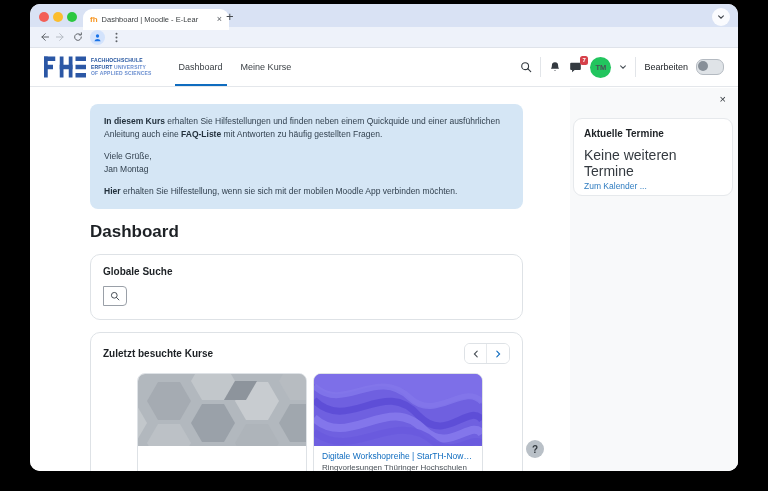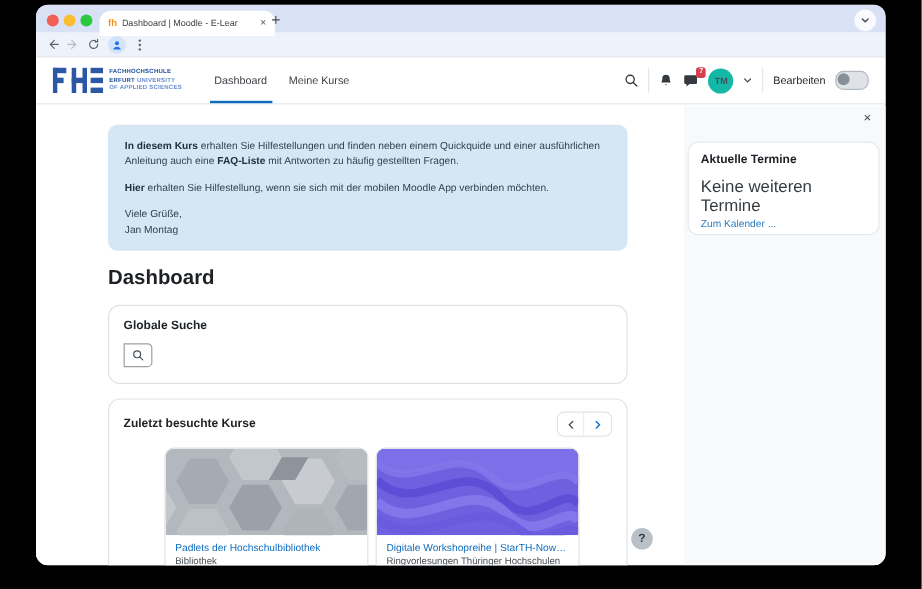--- a/index.html
+++ b/index.html
@@ -48,21 +48,21 @@
   .mnav{margin-left:18px;display:flex;height:38px;}
   .mnav-item{font-size:9px;color:#3a3f44;padding:0 9px;display:flex;align-items:center;
              height:100%;position:relative;cursor:default;}
   .mnav-item.active::after{content:"";position:absolute;left:5px;right:5px;bottom:0;
              height:2px;background:#0f6cbf;}
   .hdr-right{margin-left:auto;display:flex;align-items:center;gap:8px;}
   .vdiv{width:1px;height:20px;background:#e2e5e9;}
   .hicon{color:#343a40;display:flex;align-items:center;position:relative;}
   .badge{position:absolute;top:-5px;right:-6px;background:#d6404a;color:#fff;font-size:6px;
          font-weight:bold;padding:1px 2.5px;border-radius:2.5px;line-height:1.2;}
-  .avatar{width:21px;height:21px;border-radius:50%;background:#14b8a6;display:flex;
+  .avatar{width:21px;height:21px;border-radius:50%;background:#22c55e;display:flex;
           align-items:center;justify-content:center;font-size:7.5px;font-weight:bold;color:#495057;}
   .chev{color:#495057;display:flex;align-items:center;}
   .edit-label{font-size:9px;color:#212529;}
   .toggle{width:26px;height:14px;border-radius:7px;background:#dfe3e7;border:1px solid #b4bac1;
           position:relative;}
   .knob{position:absolute;left:1px;top:1px;width:10px;height:10px;border-radius:50%;background:#878f98;}
 
   
   .content{position:absolute;top:84px;left:0;right:0;bottom:0;background:#fff;}
   .main{position:absolute;left:60px;top:0;width:433px;}
@@ -243,22 +243,22 @@
         <div class="d-title">Aktuelle Termine</div>
         <div class="d-text">Keine weiteren Termine</div>
         <div class="d-link">Zum Kalender ...</div>
       </div>
     </div>
 
     <div class="main">
 
       <div class="infobox">
         <p><b>In diesem Kurs</b><span> erhalten Sie Hilfestellungen und finden neben einem Quickquide und einer ausführlichen Anleitung auch eine </span><b>FAQ-Liste</b><span> mit Antworten zu häufig gestellten Fragen.</span></p>
+        <p><span>Viele Grüße,</span><br><span>Jan Montag</span></p>
         <p><b>Hier</b><span> erhalten Sie Hilfestellung, wenn sie sich mit der mobilen Moodle App verbinden möchten.</span></p>
-        <p><span>Viele Grüße,</span><br><span>Jan Montag</span></p>
       </div>
 
       <div class="h1">Dashboard</div>
 
       <div class="card search-card">
         <div class="card-title">Globale Suche</div>
         <div class="inp-group">
           <button class="search-btn">
             <svg width="10" height="10" viewBox="0 0 14 14">
                 <circle cx="6" cy="6" r="4" fill="none" stroke="currentColor" stroke-width="1.4"></circle>
@@ -293,24 +293,20 @@
               <polygon points="64,-12 86,-12 97,7 86,26 64,26 53,7" fill="#c2c7cb"></polygon>
               <polygon points="64,30 86,30 97,49 86,68 64,68 53,49" fill="#9aa1a9"></polygon>
               <polygon points="108,8 130,8 141,27 130,46 108,46 97,27" fill="#c8ccd0"></polygon>
               <polygon points="108,50 130,50 141,69 130,88 108,88 97,69" fill="#aeb4ba"></polygon>
               <polygon points="20,50 42,50 53,69 42,88 20,88 9,69" fill="#bcc1c6"></polygon>
               <polygon points="152,30 174,30 185,49 174,68 152,68 141,49" fill="#a0a7ae"></polygon>
               <polygon points="152,-12 174,-12 185,7 174,26 152,26 141,7" fill="#b7bcc1"></polygon>
               <polygon points="-24,30 -2,30 9,49 -2,68 -24,68 -35,49" fill="#c2c7cb"></polygon>
               <polygon points="86,26 97,7 119,7 108,26" fill="#8d949c"></polygon>
             </svg>
-            <div class="course-body">
-              <div class="course-name">Padlets der Hochschulbibliothek</div>
-              <div class="course-cat">Bibliothek</div>
-            </div>
           </div>
 
           <div class="course">
             <svg class="course-img" width="168" height="72" viewBox="0 0 168 72" preserveAspectRatio="none">
               <rect width="168" height="72" fill="#6f60e0"></rect>
               <path d="M0 10 C 30 40, 60 -10, 95 25 C 120 50, 150 10, 168 30 L168 0 L0 0 Z" fill="#7d6fe8"></path>
               <path d="M0 30 C 35 65, 70 5, 105 45 C 130 72, 155 30, 168 50 L168 20 C 150 5, 120 45, 95 22 C 60 -12, 30 38, 0 8 Z" fill="#6asensitive" opacity="0"></path>
               <path d="M0 26 C 35 60, 70 2, 105 42 C 132 70, 155 28, 168 46" fill="none" stroke="#5c4cd6" stroke-width="7" opacity="0.9"></path>
               <path d="M0 44 C 35 76, 75 18, 110 56 C 135 80, 158 44, 168 60" fill="none" stroke="#8579ec" stroke-width="8" opacity="0.9"></path>
               <path d="M0 58 C 40 88, 80 34, 120 68 C 140 84, 160 60, 168 70" fill="none" stroke="#695ade" stroke-width="7" opacity="0.9"></path>

